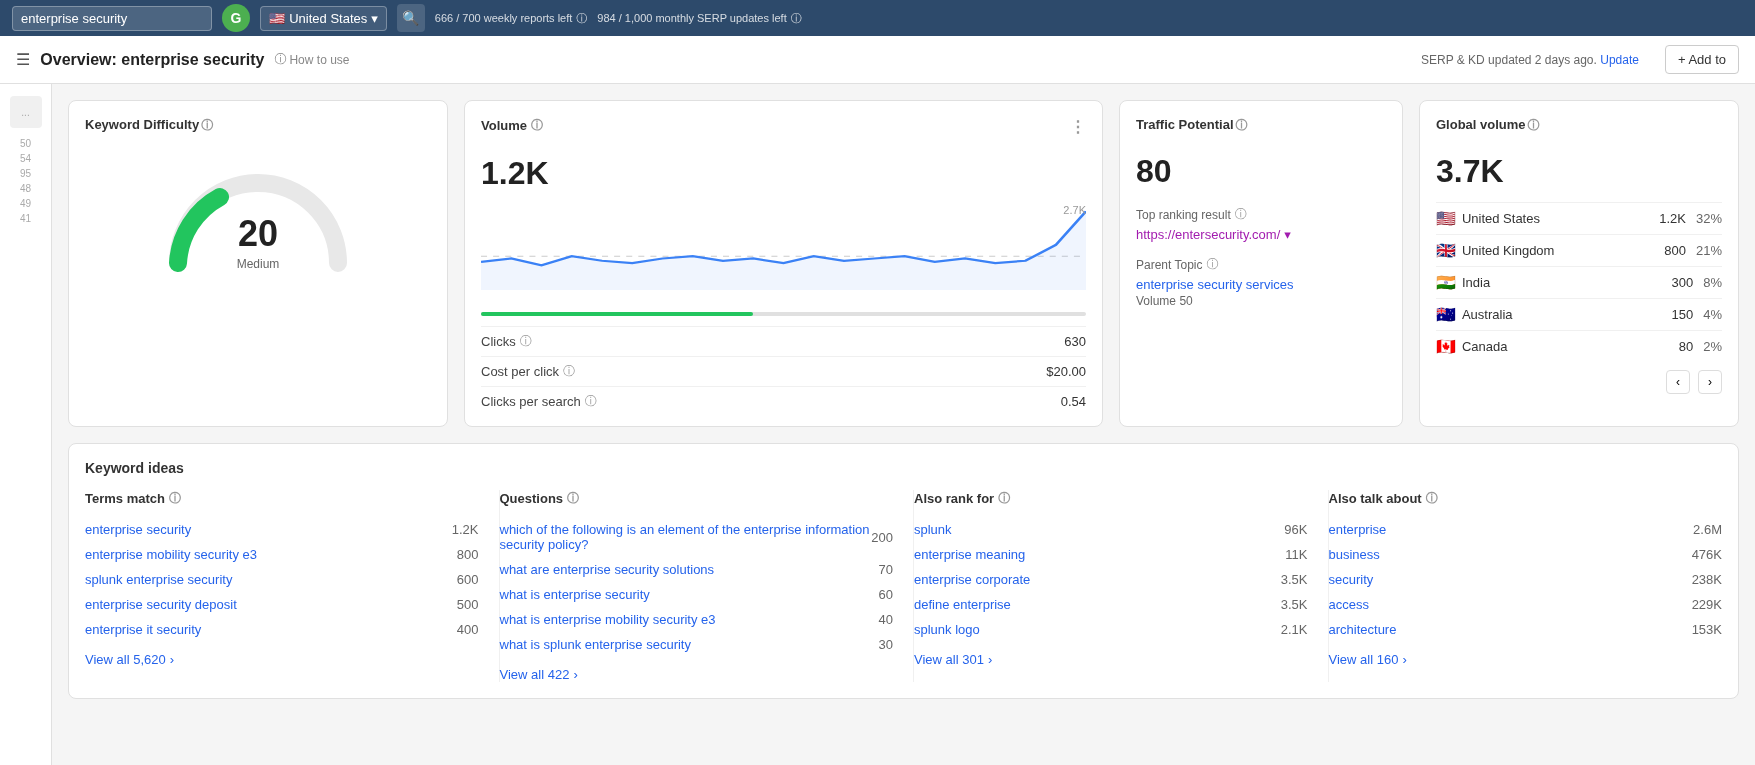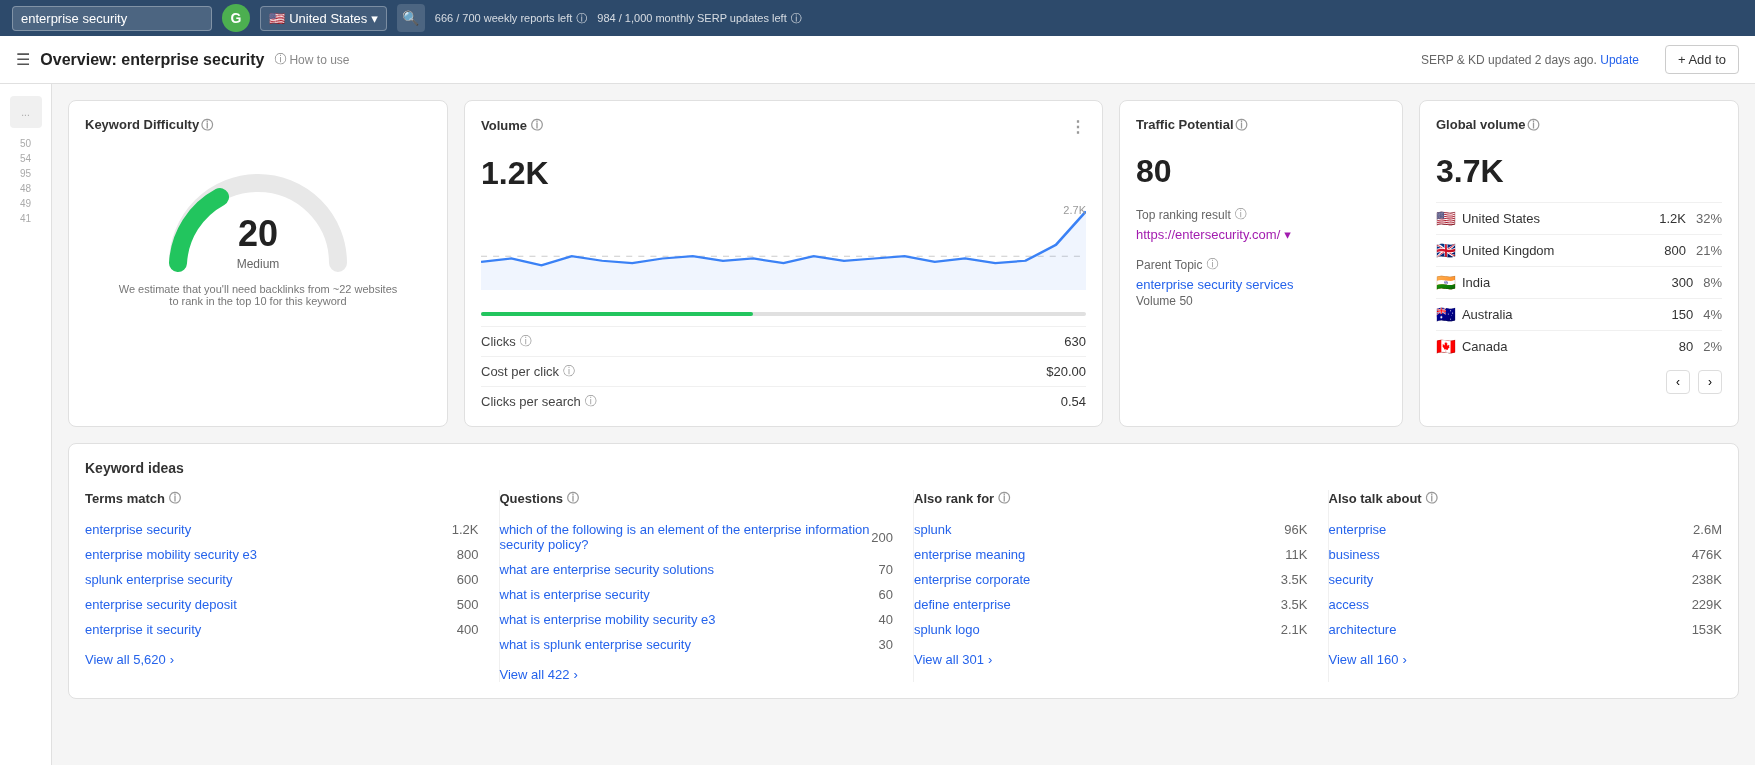--- a/index.html
+++ b/index.html
@@ -279,21 +279,20 @@
 
               <path d="M 20 100 A 80 80 0 0 1 180 100" fill="none" stroke="#e8e8e8" stroke-width="18" stroke-linecap="round"></path>
 
               <path d="M 20 100 A 80 80 0 0 1 62 34" fill="none" stroke="#22c55e" stroke-width="18" stroke-linecap="round"></path>
 
               <circle cx="62" cy="34" r="6" fill="#22c55e"></circle>
             </svg>
             <div class="gauge-number">20</div>
             <div class="gauge-label">Medium</div>
           </div>
-          <div class="gauge-note">We estimate that you'll need backlinks from ~22 websites<br>to rank in the top 10 for this keyword</div>
         </div>
       </div>
 
       <div class="card volume-card">
         <div class="card-title" style="justify-content:space-between">
           <span style="display:flex;align-items:center;gap:4px">
             <span>Volume</span>
             <span class="info-icon">ⓘ</span>
           </span>
           <span class="volume-more" style="position:static;margin:0">⋮</span>

